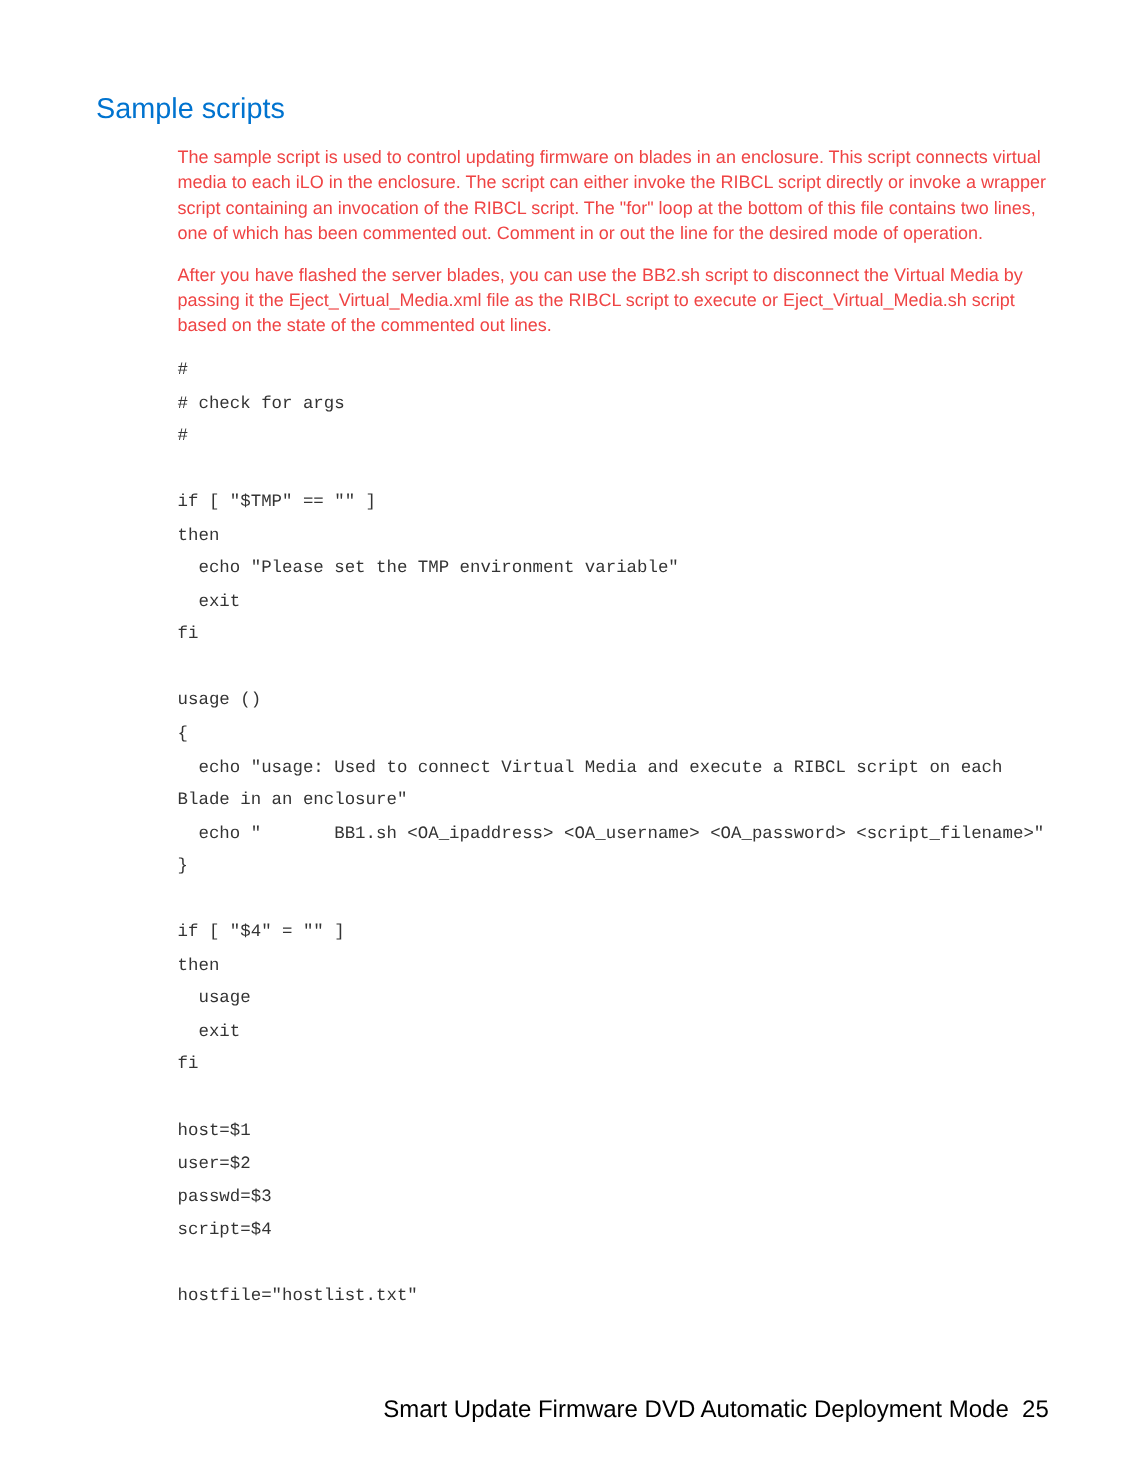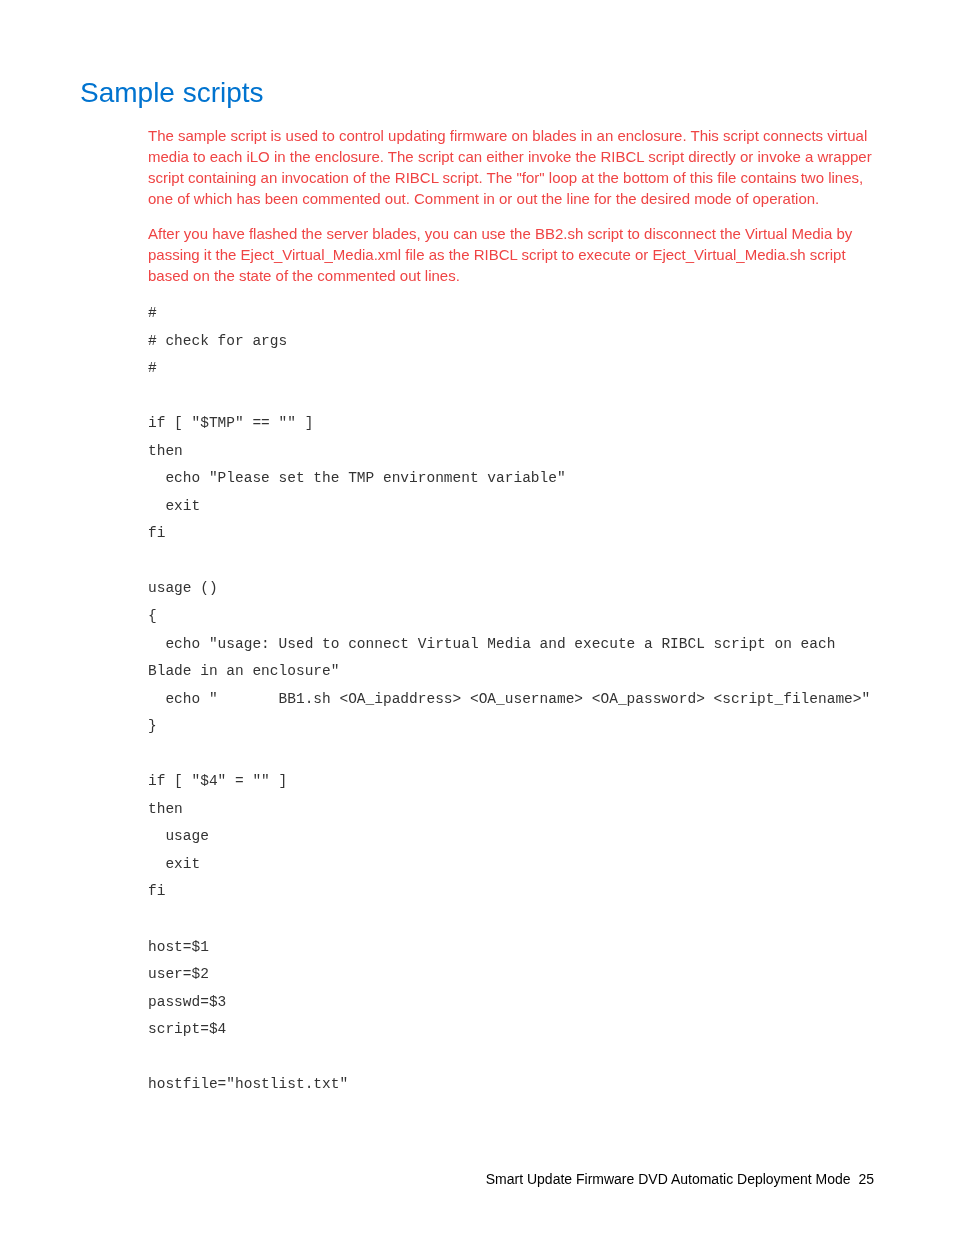--- a/index.html
+++ b/index.html
@@ -10,21 +10,21 @@
     body {
       font-family: Arial, Helvetica, sans-serif;
       background: #ffffff;
       width: 954px;
       height: 1235px;
       position: relative;
       padding: 77px 80px 60px 80px;
     }
     .heading {
       color: #0073cf;
-      font-size: 28px;
+      font-size: 24px;
       font-weight: 400;
       margin-bottom: 16px;
     }
     .content {
       margin-left: 68px;
     }
     .paragraph {
       color: #ef4444;
       font-size: 15px;
       line-height: 1.4;
@@ -35,21 +35,21 @@
       color: #333333;
       font-size: 14.5px;
       line-height: 1.9;
       white-space: pre-wrap;
       word-wrap: break-word;
     }
     .footer {
       position: absolute;
       bottom: 48px;
       right: 80px;
-      font-size: 14px;
+      font-size: 20px;
       color: #000000;
     }
   </style>
 </head>
 <body>
 
 <h1 class="heading">Sample scripts</h1>
 
 <div class="content">
   <p class="paragraph">The sample script is used to control updating firmware on blades in an enclosure. This script connects virtual media to each iLO in the enclosure. The script can either invoke the RIBCL script directly or invoke a wrapper script containing an invocation of the RIBCL script. The "for" loop at the bottom of this file contains two lines, one of which has been commented out. Comment in or out the line for the desired mode of operation.</p>

